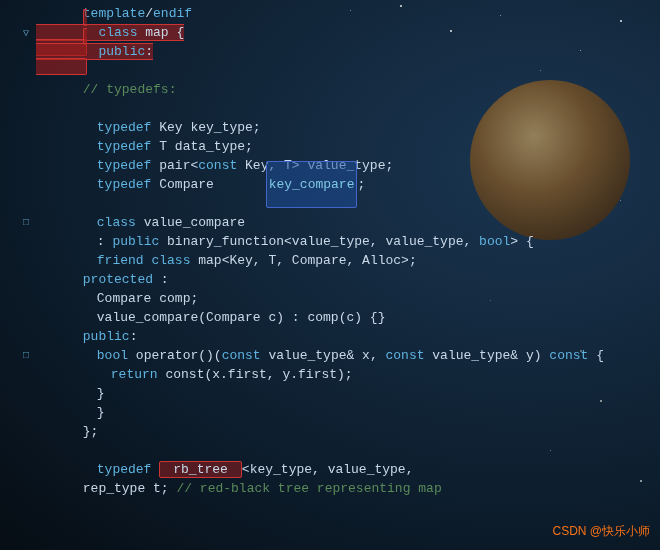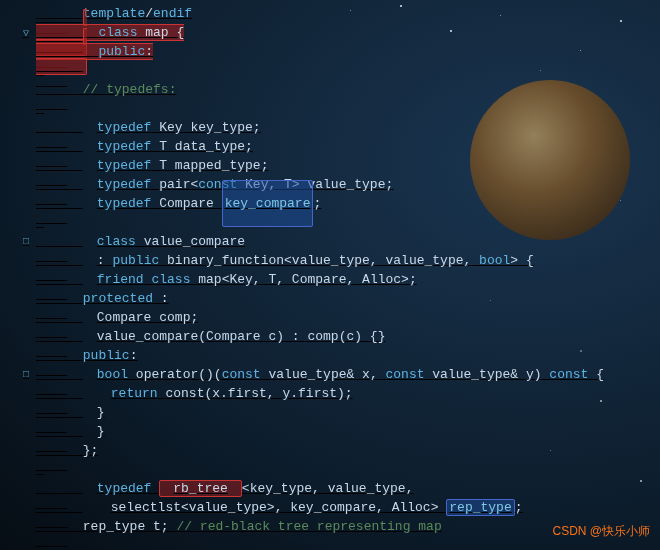--- a/index.html
+++ b/index.html
@@ -45,21 +45,20 @@
     }
 
     .code-container {
       position: absolute;
       top: 0; left: 0;
       width: 100%;
       height: 100%;
       z-index: 1;
       padding: 4px 0;
       overflow: hidden;
-      text-decoration: underline;
     }
 
     .line {
       display: flex;
       align-items: center;
       height: 19px;
       padding-left: 0;
       white-space: pre;
       position: relative;
     }
@@ -195,41 +194,34 @@
   </div>
 
   <div class="line">
     <div class="line-gutter"></div>
     <div class="line-collapse"></div>
     <div class="line-content">
       <span class="indent1"></span><span class="kw">typedef</span><span class="plain"> T data_type;</span>
     </div>
   </div>
 
-  <div class="line">
-    <div class="line-gutter"></div>
-    <div class="line-collapse"></div>
-    <div class="line-content">
-      <span class="indent1"></span><span class="kw">typedef</span><span class="plain"> T mapped_type;</span>
-    </div>
-  </div>
 
   <div class="line">
     <div class="line-gutter"></div>
     <div class="line-collapse"></div>
     <div class="line-content">
       <span class="indent1"></span><span class="kw">typedef</span><span class="plain"> pair&lt;</span><span class="kw">const</span><span class="plain"> Key, T&gt; value_type;</span>
     </div>
   </div>
 
   <div class="line">
     <div class="line-gutter"></div>
     <div class="line-collapse"></div>
     <div class="line-content">
-      <span class="indent1"></span><span class="kw">typedef</span><span class="plain"> Compare </span><span style="background:rgba(30,80,160,0.5);border:1.5px solid #4466cc;padding:15px 2px;border-radius:2px;"><span class="kw2">key_compare</span></span><span class="plain">;</span>
+      <span class="indent1"></span><span class="kw">typedef</span><span class="plain"> Compare </span><span style="background:rgba(30,80,160,0.5);border:1.5px solid #4466cc;padding:15px 2px;border-radius:2px;margin-left:44px;"><span class="kw2">key_compare</span></span><span class="plain">;</span>
     </div>
   </div>
 
   <div class="line">
     <div class="line-gutter"></div>
     <div class="line-collapse"></div>
     <div class="line-content">&nbsp;</div>
   </div>
 
   <div class="line">
@@ -336,27 +328,20 @@
 
 
   <div class="line">
     <div class="line-gutter"></div>
     <div class="line-collapse"></div>
     <div class="line-content">
       <span class="indent1"></span><span class="kw">typedef</span><span class="plain"> </span><span style="background:rgba(160,30,30,0.5);border:1.5px solid #cc3333;padding:0 13px;border-radius:2px;"><span class="plain">rb_tree</span></span><span class="plain">&lt;key_type, value_type,</span>
     </div>
   </div>
 
-  <div class="line">
-    <div class="line-gutter"></div>
-    <div class="line-collapse"></div>
-    <div class="line-content">
-      <span class="indent2"></span><span class="plain">selectlst&lt;value_type&gt;, key_compare, Alloc&gt; </span><span style="background:rgba(30,80,160,0.5);border:1.5px solid #4466cc;padding:0 2px;border-radius:2px;"><span class="kw2">rep_type</span></span><span class="plain">;</span>
-    </div>
-  </div>
 
   <div class="line">
     <div class="line-gutter"></div>
     <div class="line-collapse"></div>
     <div class="line-content">
       <span class="plain">rep_type t; </span><span class="cm">// red-black tree representing map</span>
     </div>
   </div>
 
 </div>

